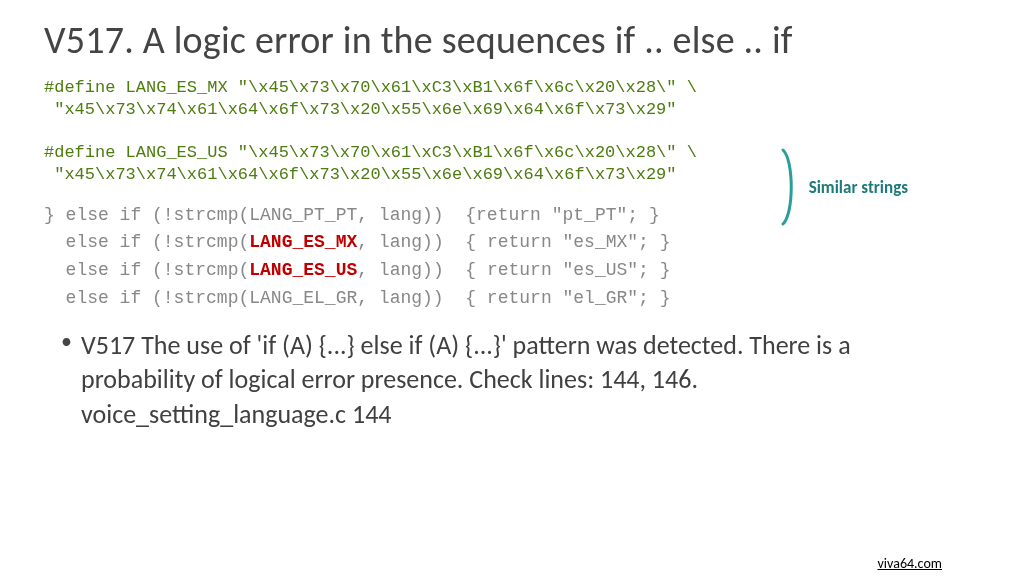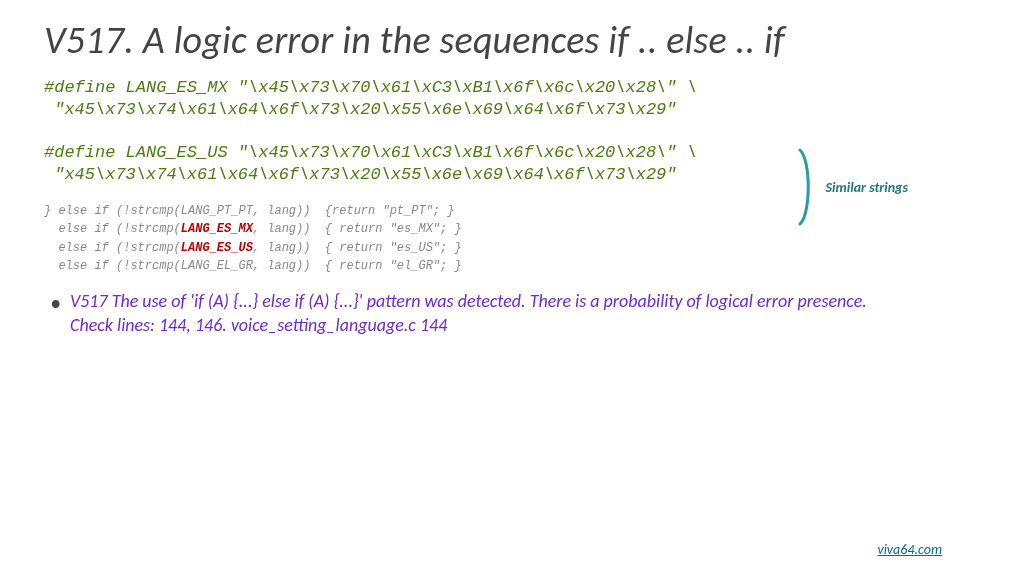--- a/index.html
+++ b/index.html
@@ -11,56 +11,55 @@
     font-family: "Calibri", "Segoe UI", Arial, sans-serif;
     color: #333;
     overflow: hidden;
   }
   .slide {
     box-sizing: border-box;
     width: 956px;
     height: 576px;
     padding: 18px 56px 10px 44px;
     position: relative;
-    font-style: italic;
   }
   .title {
     font-size: 38px;
     font-weight: 400;
     color: #444;
     line-height: 1.18;
     margin: 0 0 14px 0;
     letter-spacing: 0.2px;
   }
   .code-block {
     font-family: "Consolas", "Courier New", monospace;
     font-size: 17px;
     color: #4d7c0f;
     line-height: 1.28;
     white-space: pre;
     margin-bottom: 16px;
   }
   .code-block2 {
     font-family: "Consolas", "Courier New", monospace;
-    font-size: 12px;
+    font-size: 18px;
     color: #888;
     line-height: 1.55;
     white-space: pre;
     margin-bottom: 14px;
   }
   .hl {
     color: #c00000;
     font-weight: bold;
   }
   .bullets {
     list-style: none;
     padding: 0;
-    margin: 4px;
-    font-size: 18px;
-    color: #6d28d9;
+    margin: 15px;
+    font-size: 26px;
+    color: #404040;
     line-height: 1.32;
   }
   .bullets li {
     position: relative;
     padding-left: 22px;
     margin-bottom: 6px;
   }
   .bullets li::before {
     content: "•";
     position: absolute;
@@ -76,29 +75,29 @@
     display: flex;
     align-items: center;
   }
   .paren {
     width: 18px;
     height: 78px;
   }
   .paren svg { display: block; }
   .annotation-label {
     color: #1f7a7a;
-    font-size: 14px;
+    font-size: 17px;
     font-weight: 600;
     margin-left: 11px;
   }
   .footer-link {
     position: absolute;
     right: 14px;
-    bottom: 18px;
-    color: #0369a1;
+    bottom: 4px;
+    color: #000000;
     text-decoration: underline;
     font-size: 14px;
     font-family: "Calibri", sans-serif;
   }
 </style>
 </head>
 <body>
 
 <div class="slide">
 

